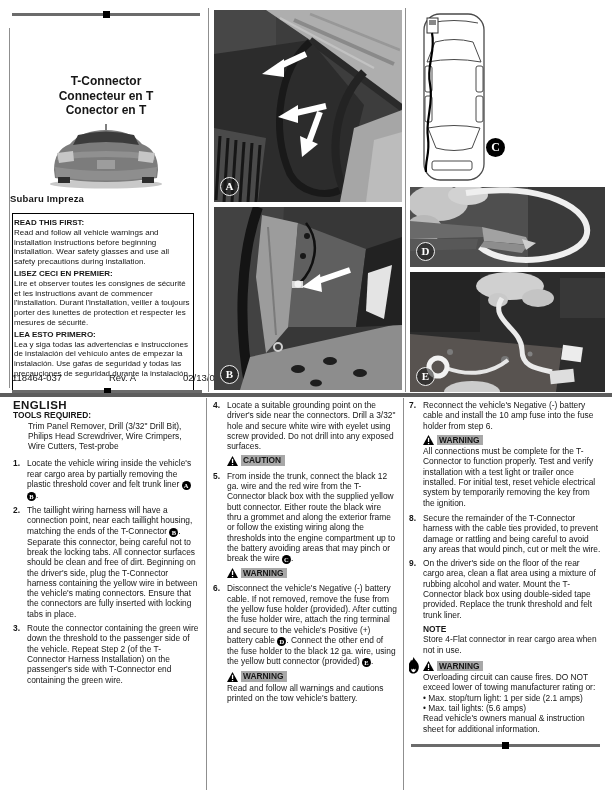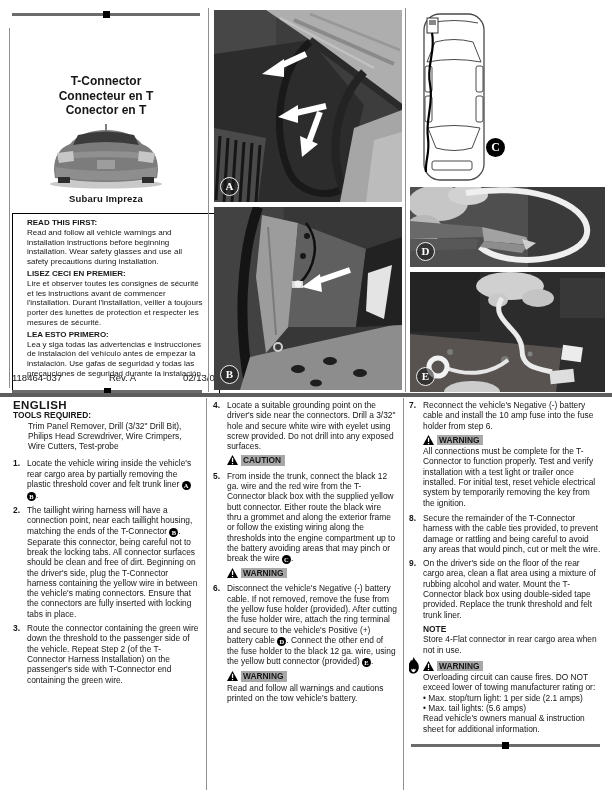--- a/index.html
+++ b/index.html
@@ -5,23 +5,23 @@
   html,body{margin:0;padding:0;background:#eaeaea}
   #page{position:relative;width:612px;height:792px;background:#ffffff;margin:0 auto;
         font-family:"Liberation Sans",sans-serif;color:#161616;overflow:hidden}
   .abs{position:absolute}
   .vline{position:absolute;width:1px;background:#8f8f8f}
   .rule{height:3px;background:#6b6b6b;position:relative}
   .rule::after{content:"";position:absolute;left:50%;top:-2px;width:7px;height:7px;margin-left:-3.5px;background:#000}
   .band{position:absolute;left:0;top:393px;width:612px;height:4px;background:#5d5d5d}
 
   .titleblock{font-weight:bold;font-size:12px;line-height:14.5px;text-align:center}
-  .vehicle{font-weight:bold;font-size:9.5px;text-align:center;letter-spacing:.2px}
-
-  .readbox{border:1.5px solid #000;padding:4px 14px;font-size:8px;line-height:9.8px}
+  .vehicle{font-weight:bold;font-size:9.5px;text-align:left;letter-spacing:.2px}
+
+  .readbox{border:1.5px solid #000;padding:4px 1px;font-size:8px;line-height:9.8px}
   .rb-head{font-weight:bold}
   .rb-body{margin-bottom:2px}
   .partrow{display:flex;justify-content:space-between;font-size:9.5px}
 
   .photo{position:absolute;overflow:hidden;background:#333}
   .photo svg{display:block}
   .figlab{position:absolute;left:6px;bottom:6px;width:17px;height:17px;border:1.5px solid #efefef;border-radius:50%;
           color:#fff;font-family:"Liberation Serif",serif;font-weight:bold;font-size:11px;line-height:17px;
           text-align:center;background:rgba(25,25,25,.55)}
   .figlab-dark{position:absolute;width:19px;height:19px;border-radius:50%;background:#000;color:#fff;
@@ -31,21 +31,21 @@
   .lang-head{font-size:11.5px;font-weight:bold;letter-spacing:.4px;margin-bottom:0}
   .tools-head{font-weight:bold}
   .tools-body{margin-left:15px;margin-bottom:7px}
   .step{display:flex;margin-bottom:4px}
   .step .num{flex:0 0 14px;font-weight:bold}
   .step .body{flex:1}
   .bold{font-weight:normal}
   .cref{display:inline-block;width:9px;height:9px;border-radius:50%;background:#000;color:#fff;font-size:6.5px;
         line-height:9.5px;text-align:center;font-weight:bold;vertical-align:-1px;font-family:"Liberation Serif",serif}
   .notice{margin:1px 0 5px 14px;position:relative}
-  .n-head{display:flex;align-items:flex-start;margin-bottom:1px}
+  .n-head{display:flex;align-items:flex-end;margin-bottom:1px}
   .tri{margin-right:3px;display:inline-flex}
   .n-label{background:#a8a8a8;font-weight:bold;padding:0 4px 0 2px}
   .plainhead{font-weight:bold}
   .flame{position:absolute;left:-16px;top:-4px}
   .endrule{margin:10px 2px 0 2px}
 </style>
 </head>
 <body>
 
 <div id="page">

